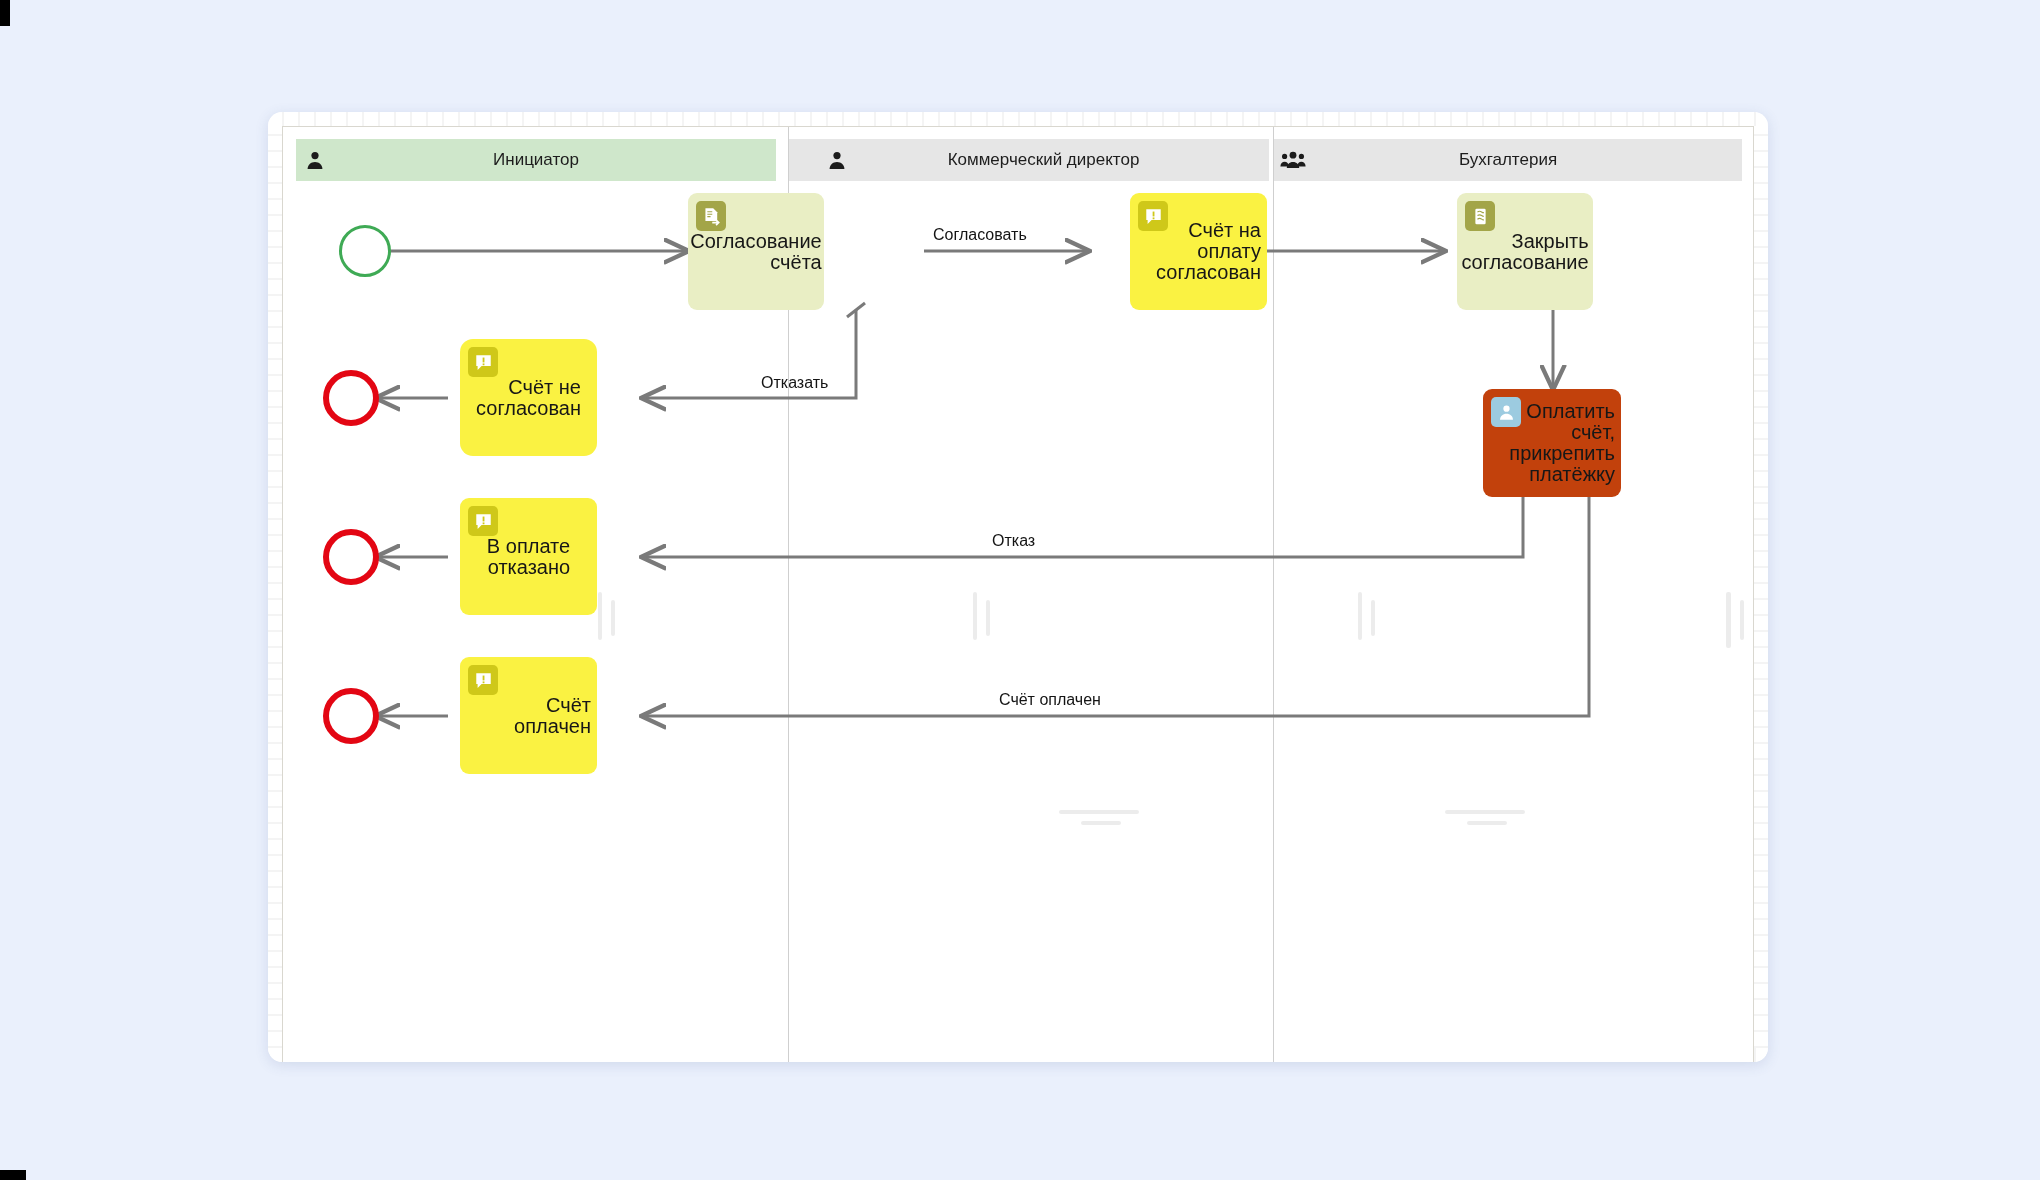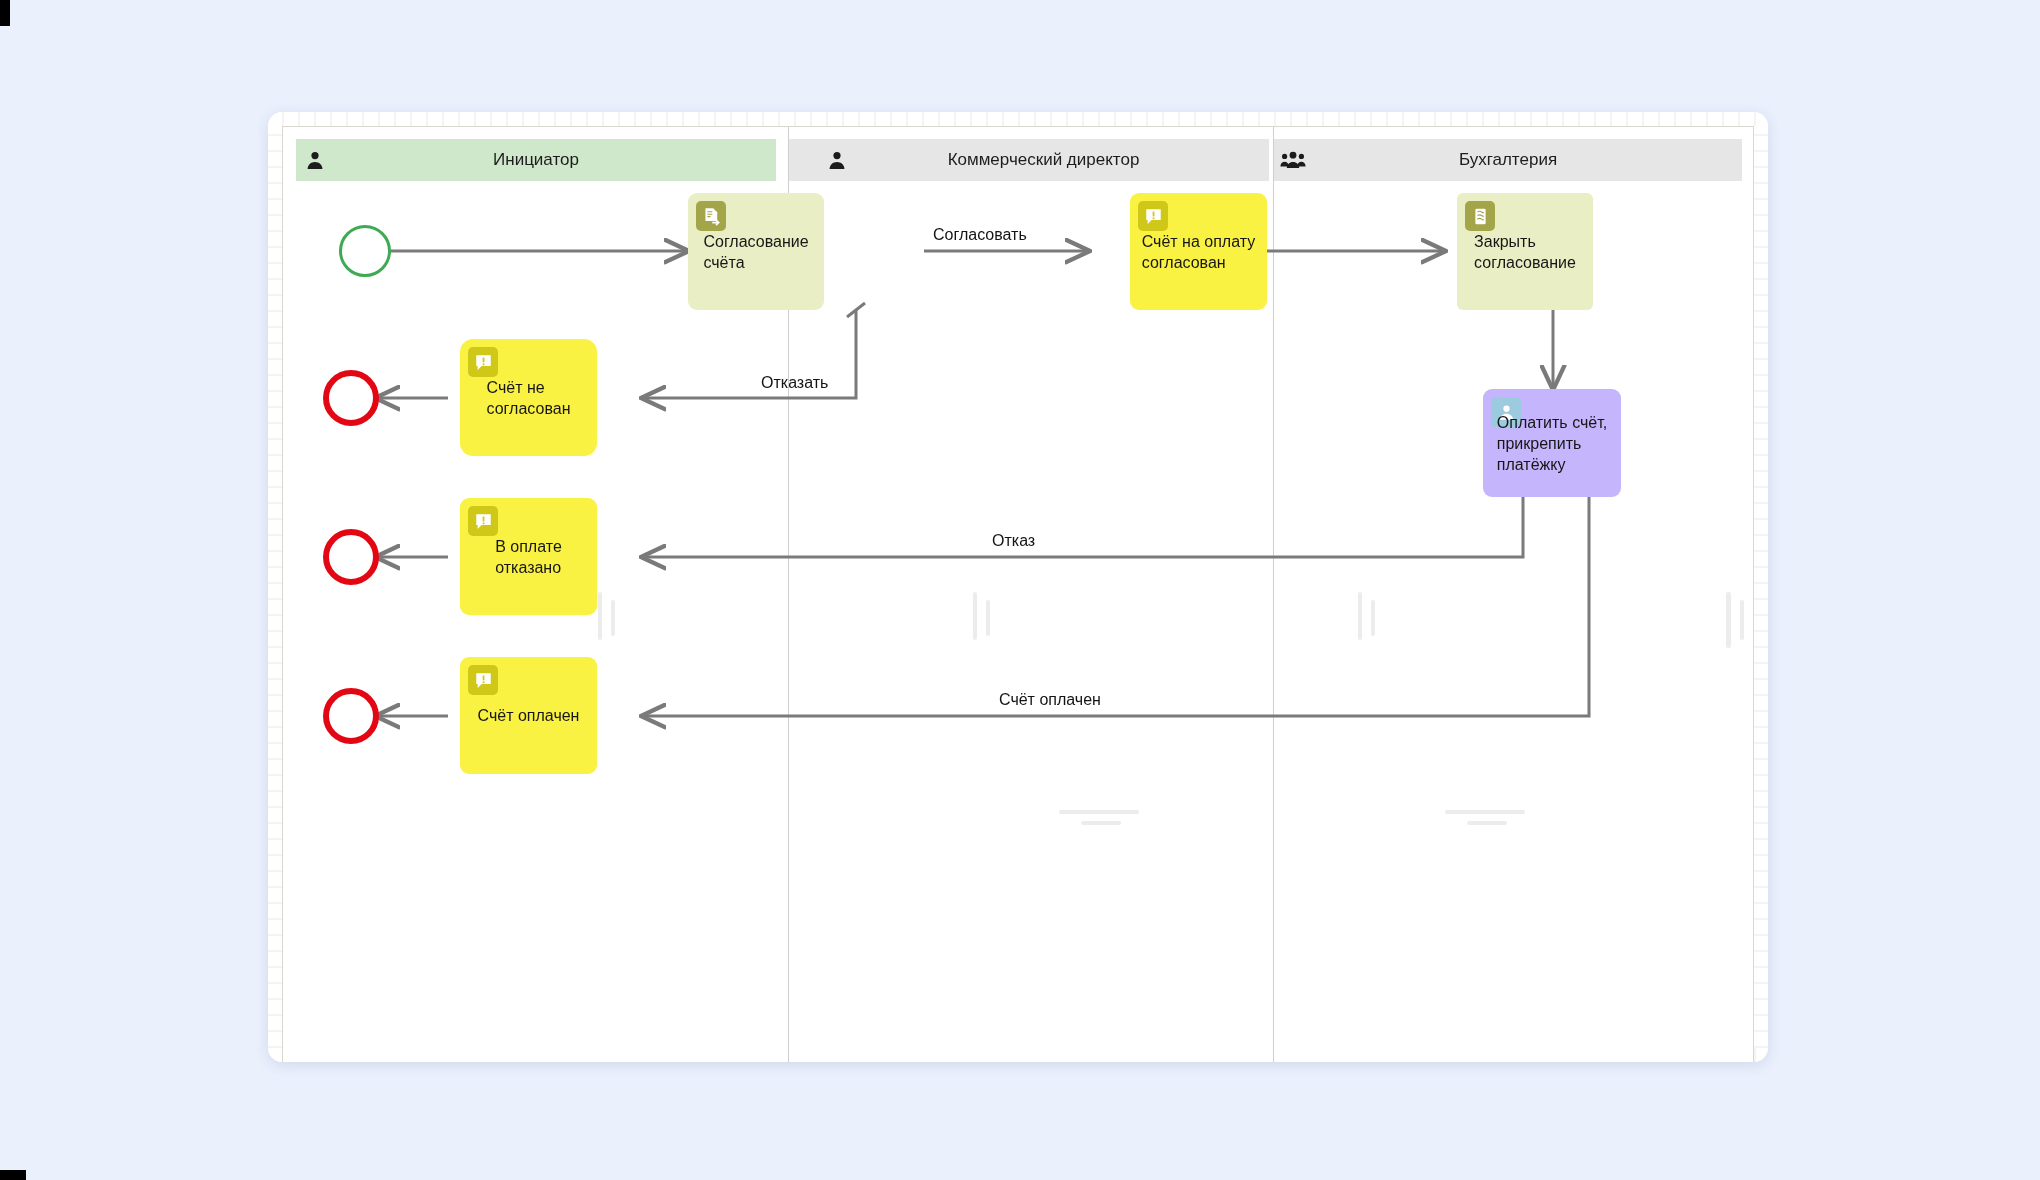--- a/index.html
+++ b/index.html
@@ -63,28 +63,28 @@
 
   
   .node{position:absolute;box-sizing:border-box;border-radius:9px;}
   .node .node-ico{
     position:absolute;left:8px;top:8px;width:30px;height:30px;border-radius:5px;
     display:flex;align-items:center;justify-content:center;
   }
   .node .node-label{
     position:absolute;left:6px;right:6px;top:0;bottom:0;
     display:flex;align-items:center;justify-content:center;
-    text-align:left;font-size:16px;line-height:21px;color:#171717;
+    text-align:right;font-size:20px;line-height:21px;color:#171717;
     white-space:pre-line;
   }
   .node.olive{background:#e9eec4;}
   .node.olive .node-ico{background:#a3a548;}
   .node.yellow{background:#faf242;}
   .node.yellow .node-ico{background:#cfc819;}
-  .node.blue{background:#c4b5fd;text-decoration:underline;}
+  .node.blue{background:#c2410c;text-decoration:underline;}
   .node.blue .node-ico{background:#9ccbe0;}
 
   
   .event{position:absolute;border-radius:50%;box-sizing:border-box;background:#fff;}
   .event.start{border:3px solid #3faa55;}
   .event.end{border:6px solid #e30613;}
 
   
   svg#flows{position:absolute;left:0;top:0;width:1472px;height:922px;overflow:visible;}
   .flow-line{stroke:#7a7a7a;stroke-width:3;fill:none;}
@@ -196,21 +196,21 @@
         <svg width="19" height="19" viewBox="0 0 20 20">
           <path d="M2.4 2.4h15.2v11.2H8l-4.2 4.2v-4.2H2.4z" fill="#fff"></path>
           <rect x="9.1" y="4.8" width="1.9" height="5.1" fill="#cfc819"></rect>
           <rect x="9.1" y="11" width="1.9" height="1.9" fill="#cfc819"></rect>
         </svg>
       </span>
       <span class="node-label">Счёт на оплату
 согласован</span>
     </div>
 
-    <div class="node olive" style="left:1174px;top:66px;width:136px;height:117px;border-radius:6px;">
+    <div class="node olive" style="left:1174px;top:66px;width:136px;height:117px;">
       <span class="node-ico">
         <svg width="19" height="19" viewBox="0 0 20 20">
           <rect x="4.6" y="1.8" width="10.8" height="16.4" rx="1.4" fill="#fff"></rect>
           <path d="M6.8 5.2c1.5-1 3-1 4.4 0s2.4.7 2.4.7M6.8 9c1.5-1 3-1 4.4 0s2.4.7 2.4.7M6.8 12.8c1.5-1 3-1 4.4 0s2.4.7 2.4.7" fill="none" stroke="#a3a548" stroke-width="1.2"></path>
         </svg>
       </span>
       <span class="node-label">Закрыть
 согласование</span>
     </div>
 

